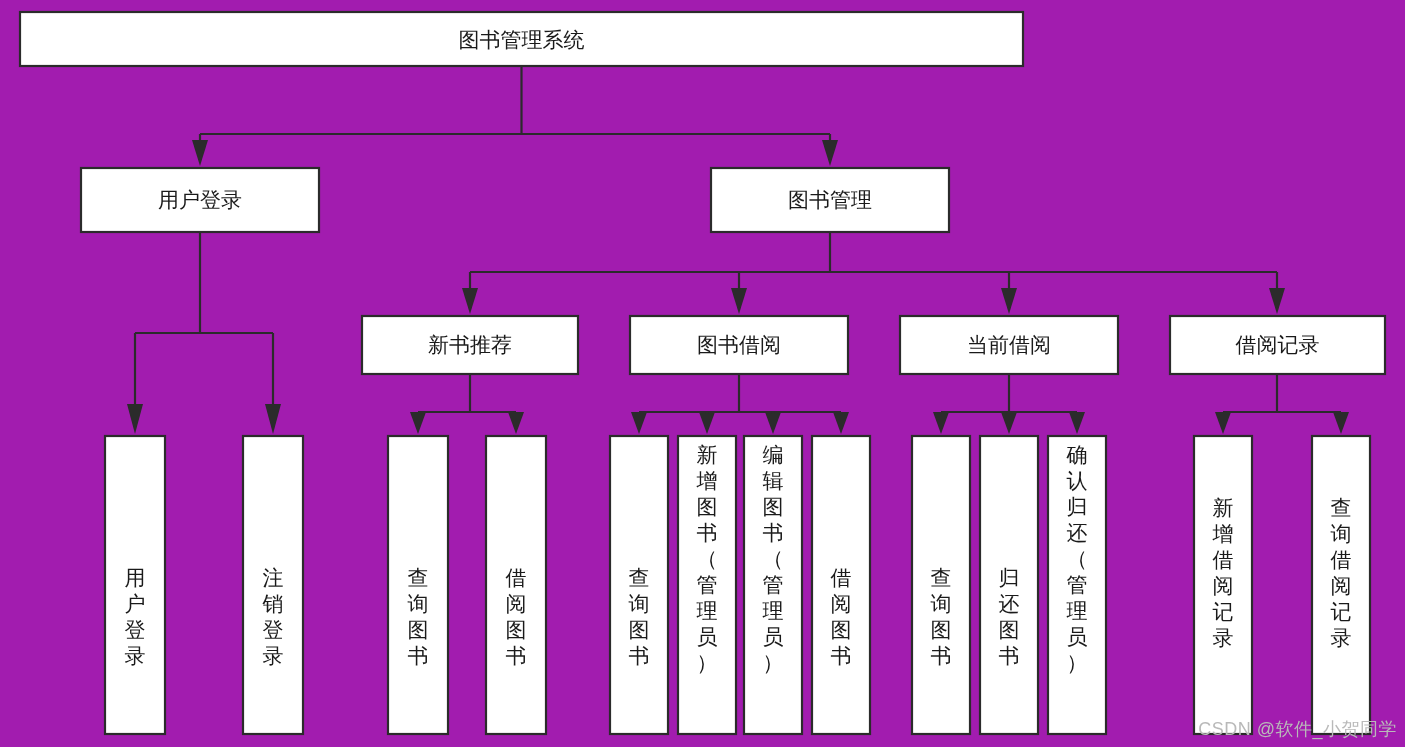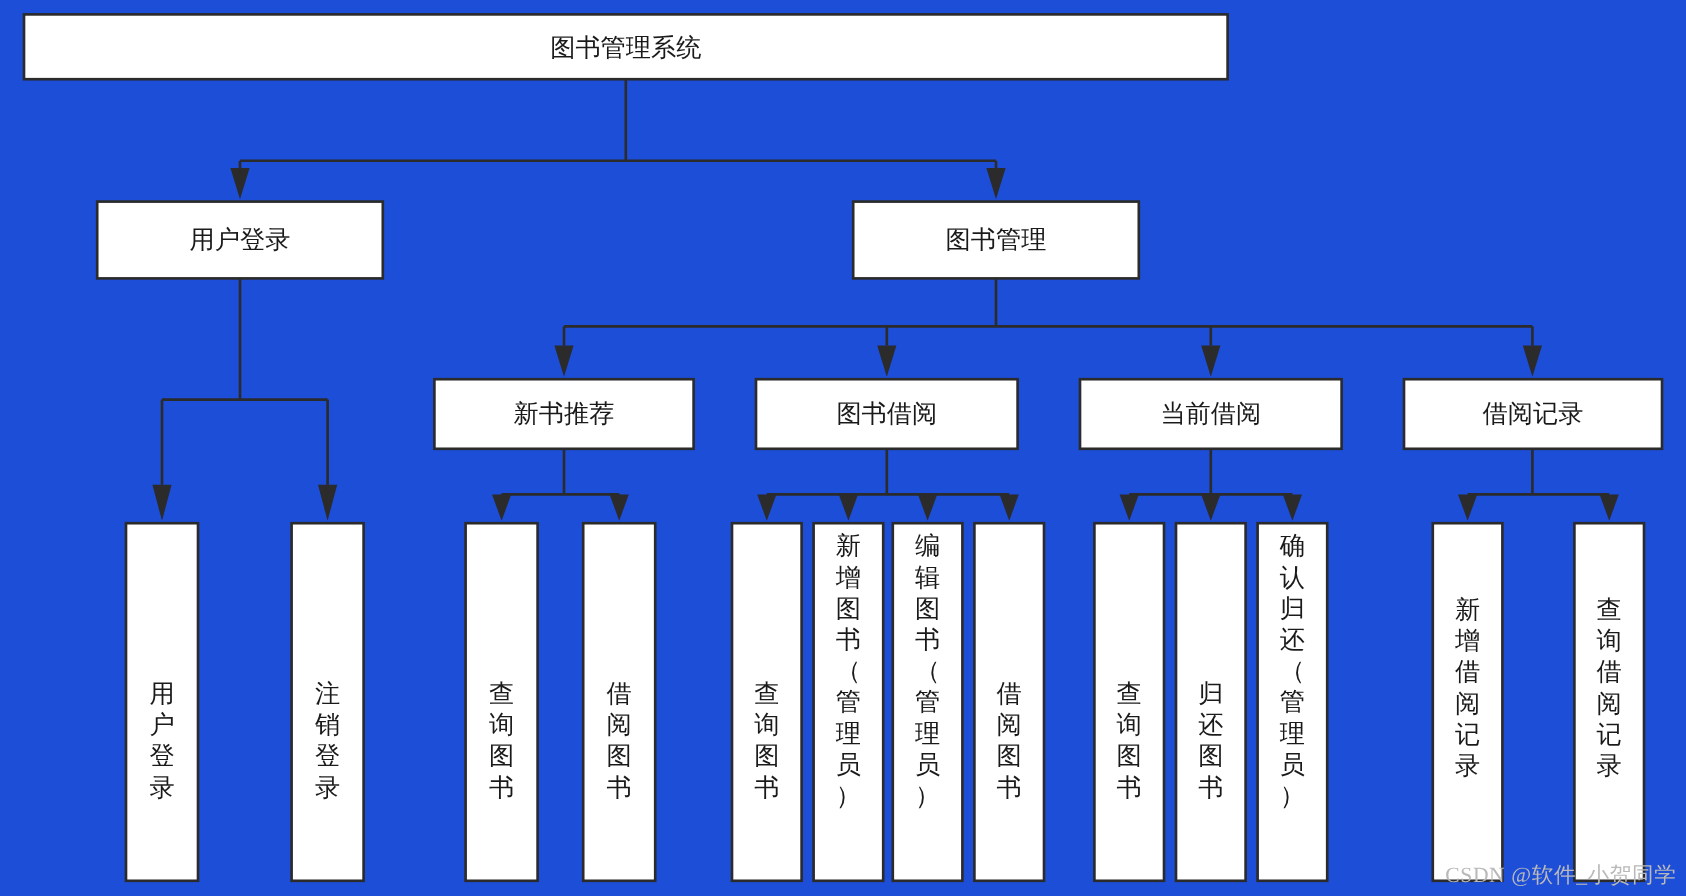--- a/index.html
+++ b/index.html
@@ -10,21 +10,21 @@
   body {
     width: 1405px;
     height: 747px;
     font-family: "Liberation Sans", "DejaVu Sans", sans-serif;
     overflow: hidden;
   }
   #diagram-root {
     position: relative;
     width: 1405px;
     height: 747px;
-    background: #1d4ed8;
+    background: #a21caf;
   }
   svg#flow-svg {
     position: absolute;
     left: 0;
     top: 0;
     width: 1405px;
     height: 747px;
     display: block;
   }
   .node-rect {
@@ -52,21 +52,21 @@
   .node-label-v {
     font-family: "Liberation Sans", "DejaVu Sans", sans-serif;
     font-size: 21px;
     fill: #1a1a1a;
     text-anchor: middle;
   }
   .watermark {
     position: absolute;
     right: 8px;
     bottom: 6px;
-    font-family: Liberation Serif, serif;
+    font-family: Liberation Sans, sans-serif;
     font-size: 18px;
     color: #b9b9b9;
     white-space: nowrap;
     letter-spacing: 0.5px;
     user-select: none;
   }
 </style>
 </head>
 <body>
 

